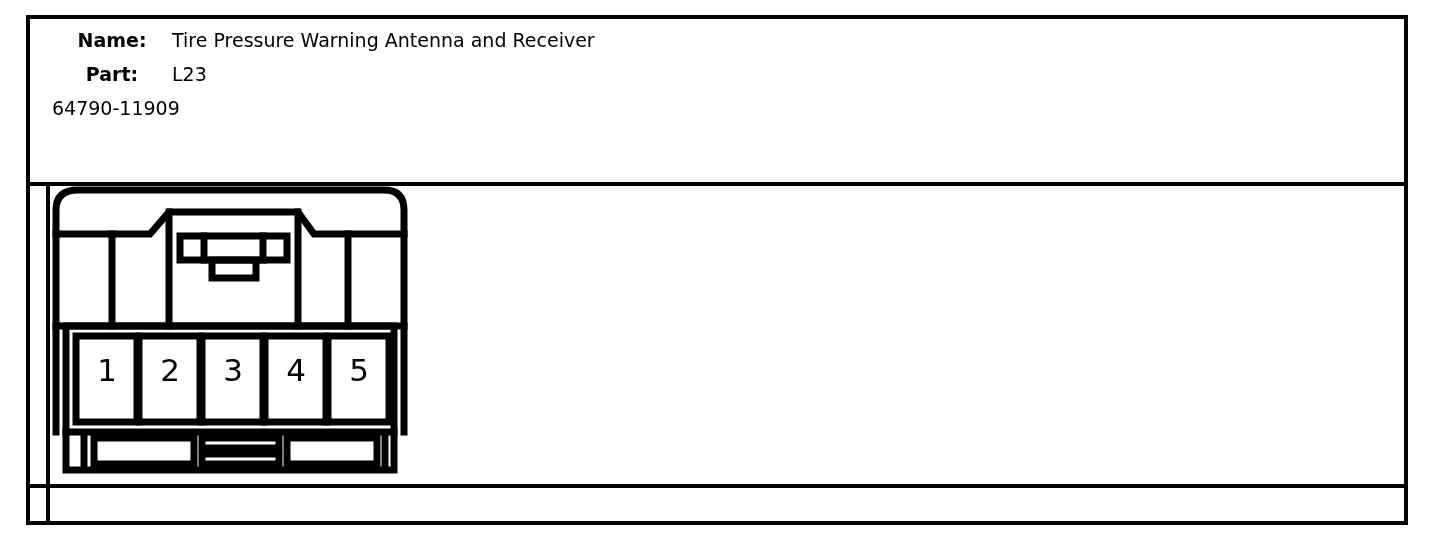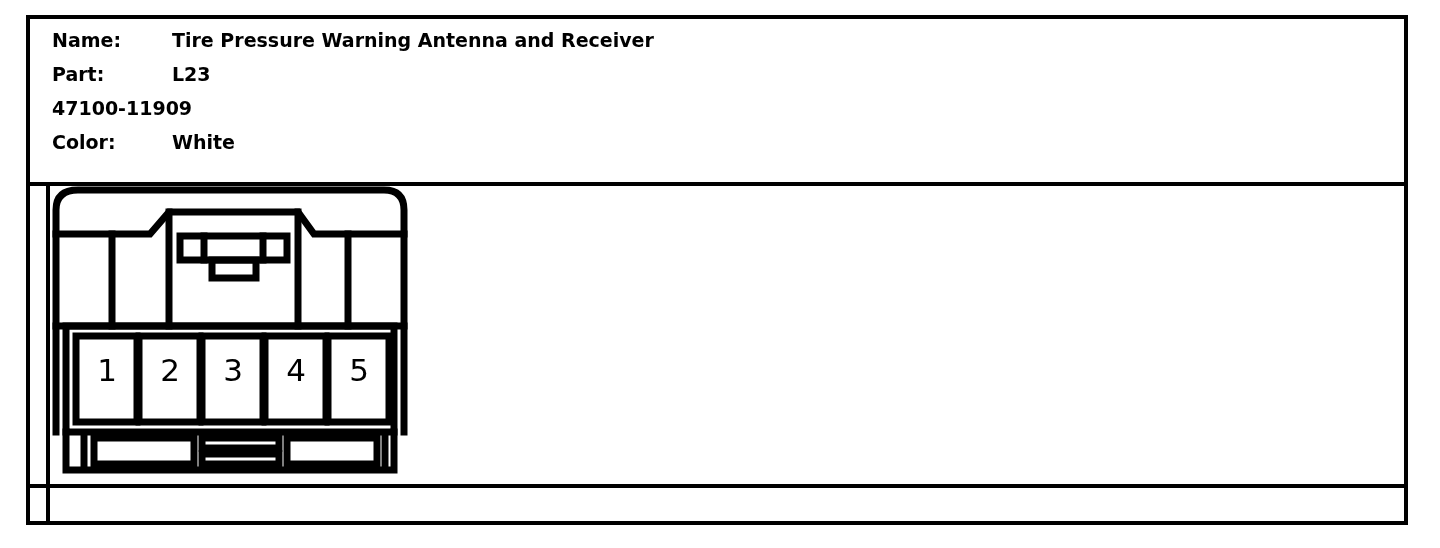--- a/index.html
+++ b/index.html
@@ -54,37 +54,38 @@
     height: 343px;
     background: #000;
   }
 
   
   .info {
     position: absolute;
     left: 52px;
     top: 23px;
     width: 900px;
+    text-align: center;
   }
   .info-row {
     display: flex;
     align-items: baseline;
     height: 34px;
   }
   .info-label {
     width: 120px;
     flex: 0 0 120px;
     font-weight: bold;
     font-size: 19px;
     line-height: 34px;
     letter-spacing: 0px;
     white-space: nowrap;
   }
   .info-value {
-    font-weight: bold;
+    font-weight: normal;
     font-size: 19px;
     line-height: 34px;
     white-space: nowrap;
   }
 
   
   .connector-wrap {
     position: absolute;
     left: 52px;
     top: 186px;
@@ -127,27 +128,23 @@
       <div class="info-label">Name:</div>
       <div class="info-value">Tire Pressure Warning Antenna and Receiver</div>
     </div>
 
     <div class="info-row">
       <div class="info-label">Part:</div>
       <div class="info-value">L23</div>
     </div>
 
     <div class="info-row">
-      <div class="info-value">47100-11909</div>
-    </div>
-
-    <div class="info-row">
-      <div class="info-label">Color:</div>
-      <div class="info-value">White</div>
-    </div>
+      <div class="info-value">64790-11909</div>
+    </div>
+
 
   </div>
 
   <div class="hrule top-divider"></div>
   <div class="hrule mid-divider"></div>
   <div class="vrail"></div>
 
   <div class="connector-wrap">
 
     <svg class="connector-svg" width="362" height="290" viewBox="0 0 362 290" xmlns="http://www.w3.org/2000/svg">

